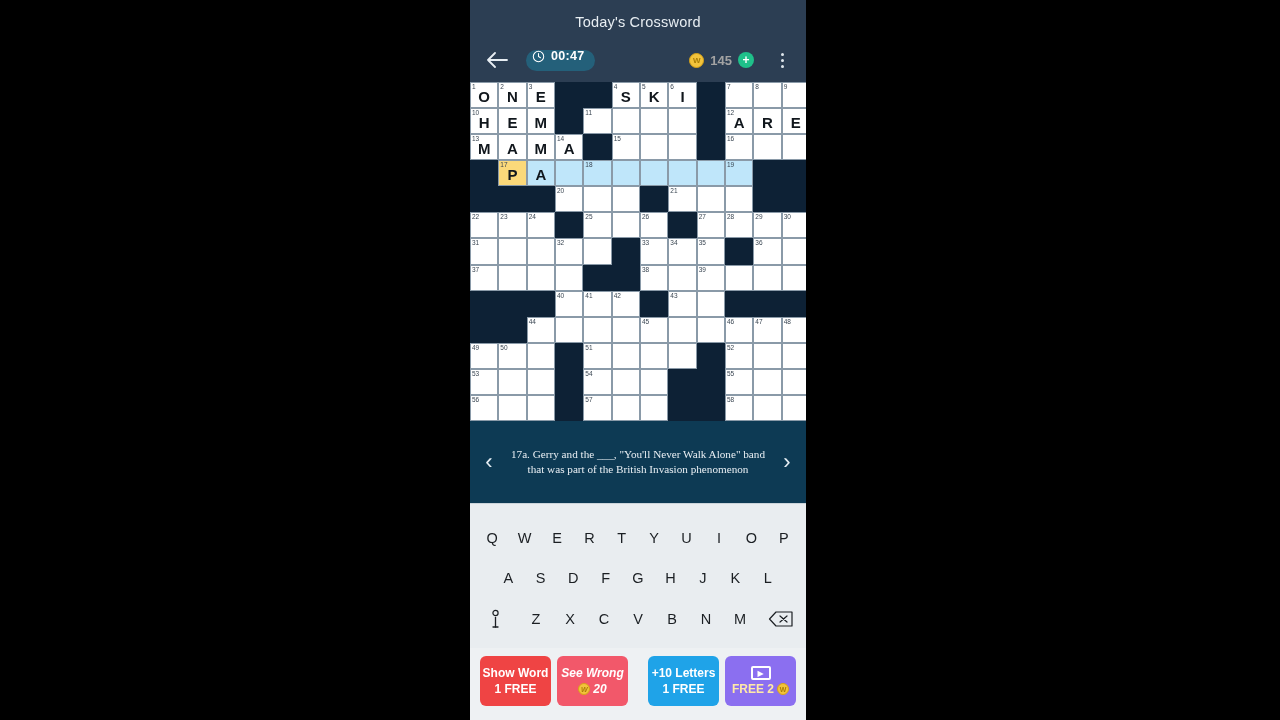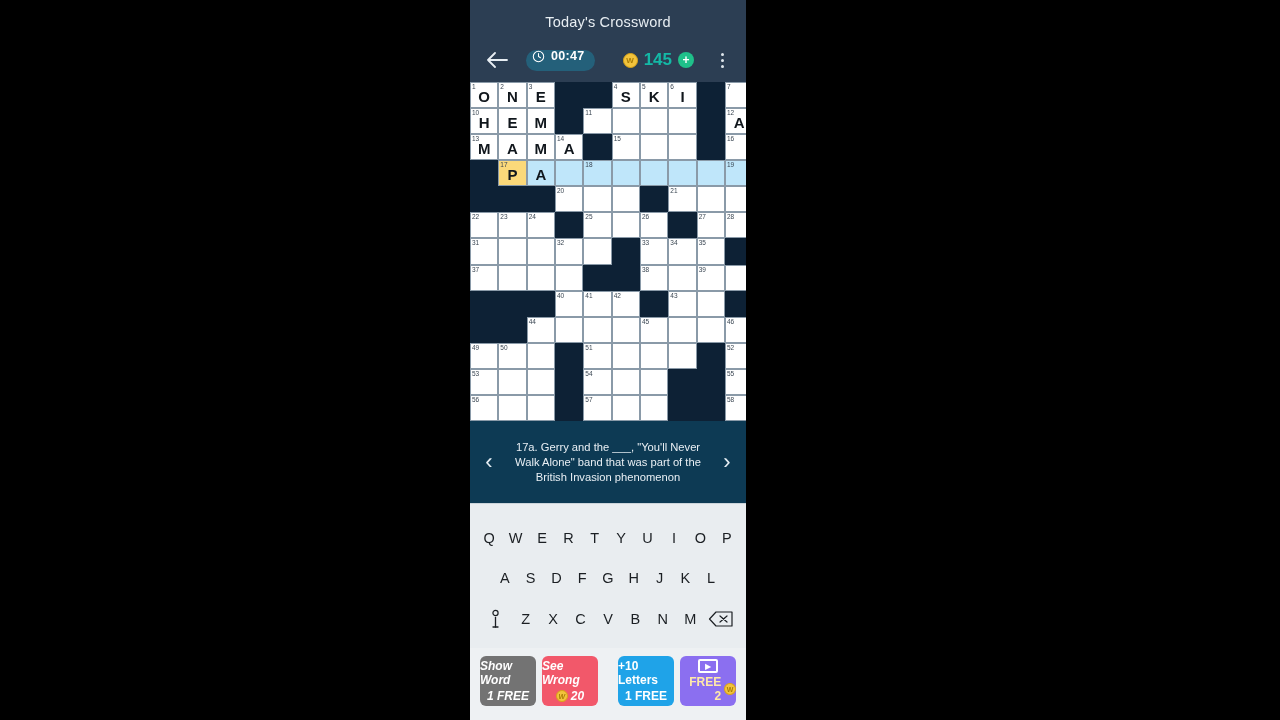--- a/index.html
+++ b/index.html
@@ -6,21 +6,21 @@
   html, body {
     width: 1280px; height: 720px;
     background: #000; overflow: hidden;
     font-family: "Liberation Sans", sans-serif;
   }
   #stage { position: relative; width: 1280px; height: 720px; background: #000; }
 
   
   #phone {
     position: absolute; left: 470px; top: 0;
-    width: 276px; height: 720px;
+    width: 336px; height: 720px;
     background: #eef1f3;
     display: flex; flex-direction: column;
     overflow: hidden;
   }
 
   
   .header { background: #2c3e53; flex: 0 0 auto; padding-top: 14px; }
   .header-title {
     text-align: center; color: #e8eef3;
     font-size: 14.5px; letter-spacing: .2px;
@@ -47,21 +47,21 @@
   .coin-group {
     display: flex; align-items: center; gap: 6px;
     margin-left: auto; margin-right: 6px;
   }
   .coin-icon {
     width: 15px; height: 15px; border-radius: 50%;
     background: #f2c33c; border: 1.5px solid #d9a317;
     display: flex; align-items: center; justify-content: center;
     font-size: 8px; color: #a97d06; font-weight: bold;
   }
-  .coin-count { color: #14b8a6; font-size: 17px; font-weight: bold; }
+  .coin-count { color: #a3a3a3; font-size: 13px; font-weight: bold; }
   .plus-btn {
     width: 16px; height: 16px; border-radius: 50%;
     background: #1fc08a; color: #fff;
     display: flex; align-items: center; justify-content: center;
     font-size: 12px; line-height: 1; font-weight: bold; cursor: pointer;
   }
   .menu-btn {
     width: 20px; height: 24px; margin-left: 12px;
     display: flex; flex-direction: column; align-items: center;
     justify-content: center; gap: 3px; cursor: pointer;
@@ -102,21 +102,21 @@
     display: flex; align-items: center;
     height: 82px; padding: 0 6px;
   }
   .clue-arrow {
     flex: 0 0 26px; display: flex; align-items: center; justify-content: center;
     color: #e6eef4; font-size: 22px; cursor: pointer; user-select: none;
     font-family: "Liberation Sans", sans-serif;
   }
   .clue-text {
     flex: 1 1 auto; text-align: center; color: #e9eff4;
-    font-size: 11.2px; line-height: 15px; padding: 0 4px;
+    font-size: 11.2px; line-height: 15px; padding: 0 4px; font-family: Liberation Serif, serif;
   }
 
   
   .keyboard {
     background: #e9edf0; flex: 1 1 auto;
     display: flex; flex-direction: column;
     justify-content: space-evenly;
     padding: 8px 6px 4px 6px;
     border-top: 1px solid #cbd4da;
   }
@@ -140,21 +140,21 @@
     padding: 8px 10px 14px 10px;
   }
   .pbtn {
     flex: 1 1 0; height: 50px; border-radius: 6px;
     display: flex; flex-direction: column;
     align-items: center; justify-content: center; gap: 2px;
     cursor: pointer; color: #fff;
   }
   .pbtn .t1 { font-size: 12px; font-weight: bold; }
   .pbtn .t2 { font-size: 12px; font-weight: bold; display: flex; align-items: center; gap: 3px; text-align: right; }
-  .pbtn.green { background: #737373; font-style: italic; }
+  .pbtn.green { background: #ef4444; }
   .pbtn.red { background: #f2586a; font-style: italic; }
   .pbtn.blue { background: #1fa3e8; margin-left: 14px; }
   .pbtn.purple { background: #8b6ff0; }
   .pbtn.purple .t2 { color: #ffe9a8; }
   .mini-coin {
     width: 12px; height: 12px; border-radius: 50%;
     background: #f2c33c; border: 1px solid #d9a317;
     display: inline-flex; align-items: center; justify-content: center;
     font-size: 7px; color: #a97d06; font-weight: bold;
   }

